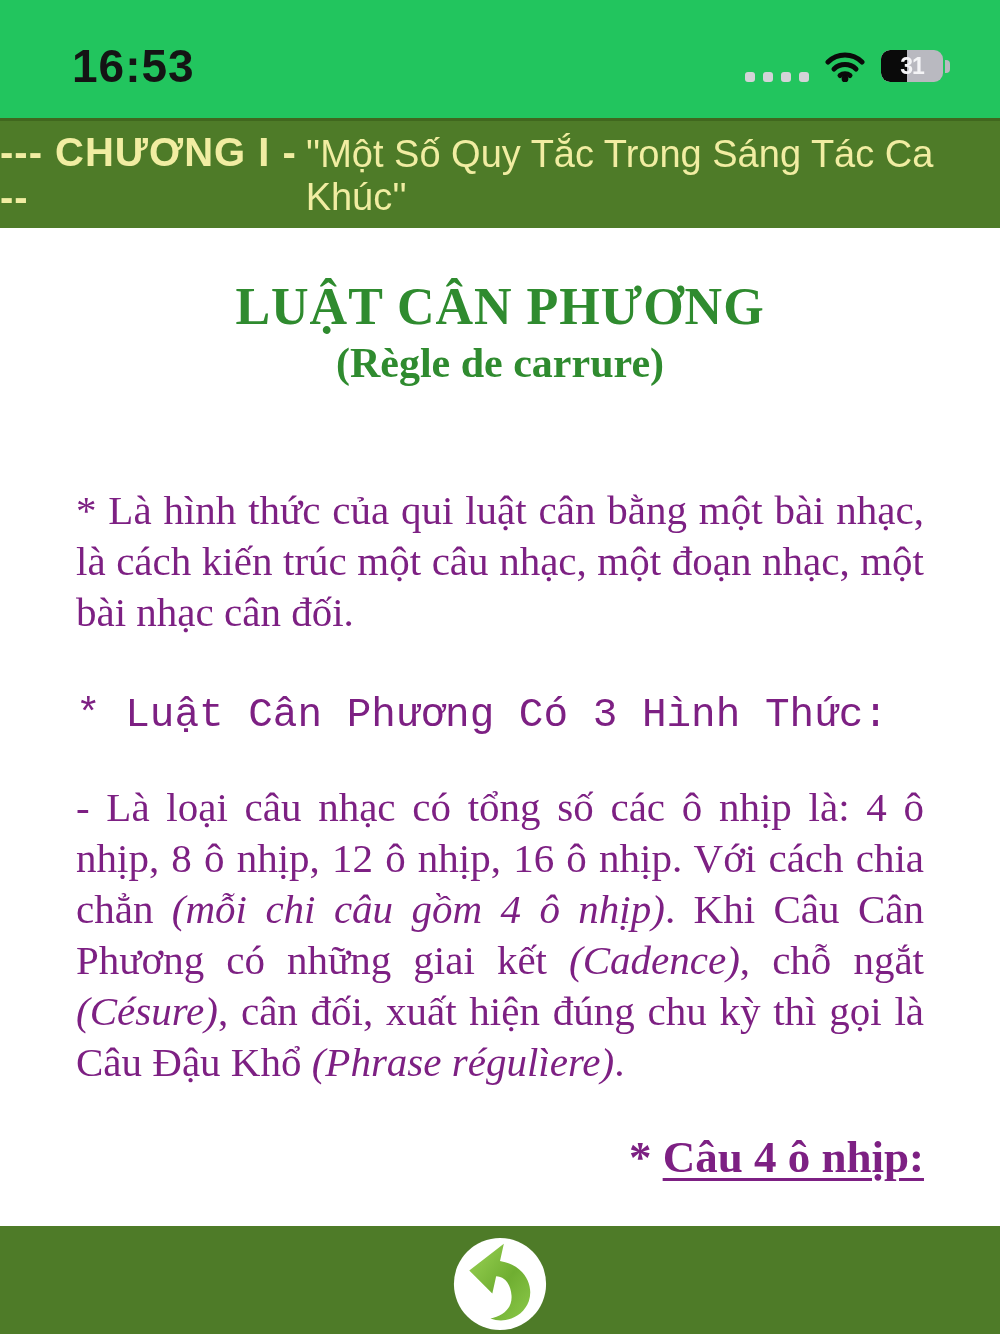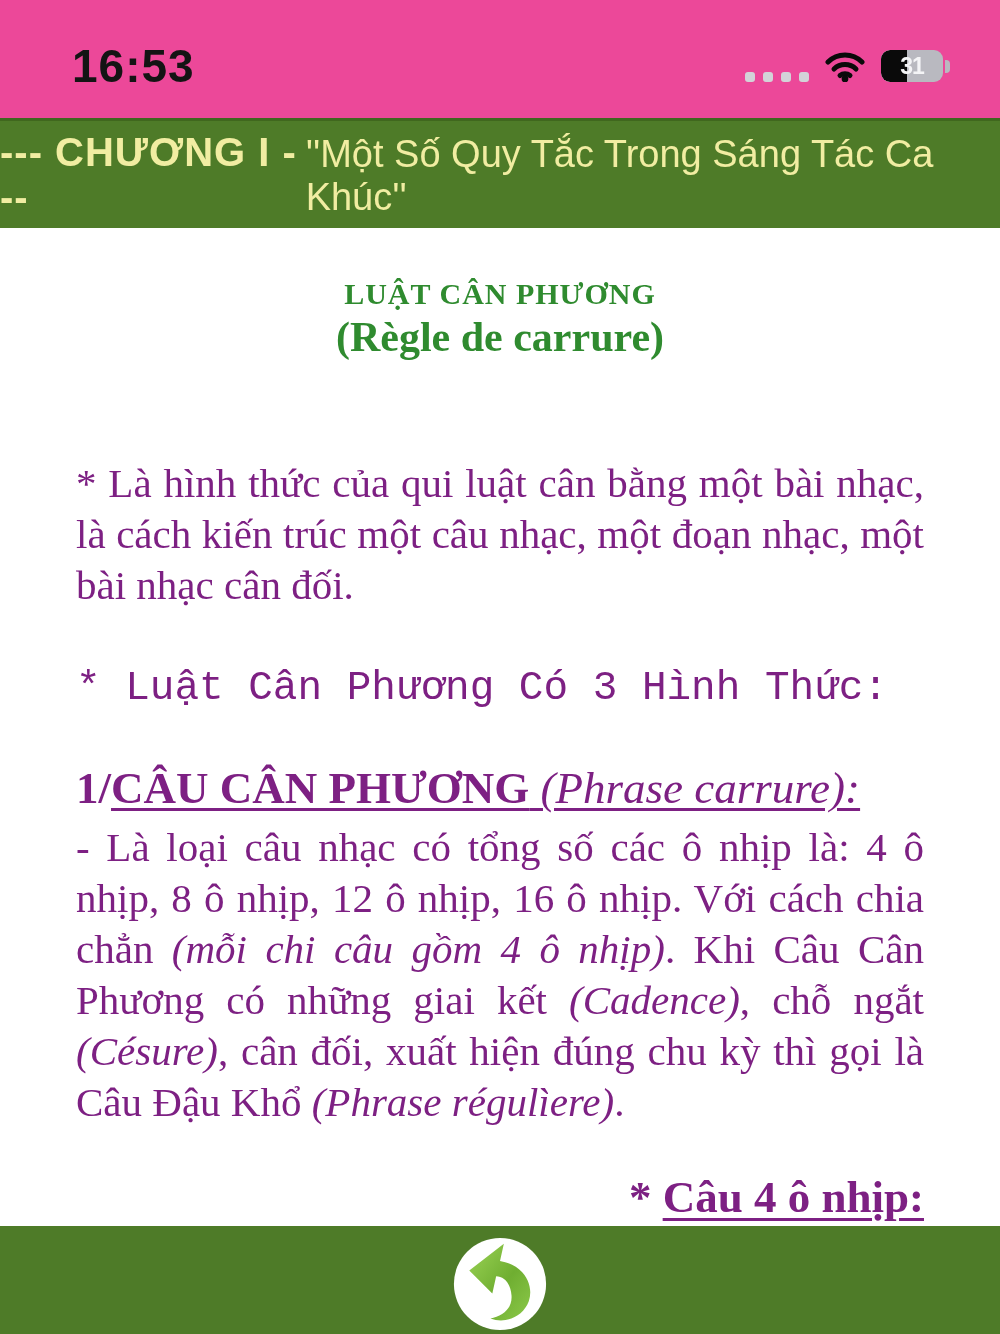--- a/index.html
+++ b/index.html
@@ -1,20 +1,20 @@
 <!DOCTYPE html>
 <html><head>
 <meta charset="utf-8">
 <style>
   html,body{margin:0;padding:0;background:#fff;}
   .page{position:relative;width:1000px;height:1334px;background:#ffffff;overflow:hidden;
         font-family:"Liberation Serif","DejaVu Serif",serif;}
 
   
-  .status-bar{height:118px;background:#ec4899;box-sizing:border-box;
+  .status-bar{height:118px;background:#22c55e;box-sizing:border-box;
               display:flex;align-items:center;justify-content:space-between;
               padding:14px 50px 0 72px;
               font-family:"Liberation Sans","DejaVu Sans",sans-serif;}
   .time{font-size:46px;font-weight:700;color:#141414;letter-spacing:1px;}
   .status-right{display:flex;align-items:flex-end;gap:16px;}
   .cell-dots{display:flex;gap:8px;align-items:center;}
   .cell-dots .dot{width:10px;height:10px;border-radius:3px;background:#d3d3d8;}
   .wifi svg{display:block;}
   .battery{position:relative;width:62px;height:32px;border-radius:9px;background:#b9b9c0;overflow:hidden;}
   .battery .fill{position:absolute;left:0;top:0;bottom:0;width:26px;background:#0a0a0a;border-radius:9px 0 0 9px;}
@@ -26,21 +26,21 @@
   
   .header-band{height:110px;background:#4e7b28;border-top:3px solid #40671e;box-sizing:border-box;
                display:flex;flex-direction:row;align-items:center;justify-content:center;
                font-family:"Liberation Sans","DejaVu Sans",sans-serif;color:#f1eda2;}
   .band-line1{font-size:40px;font-weight:700;letter-spacing:1px;}
   .band-line2{font-size:38px;font-weight:400;margin-top:3px;}
 
   
   .doc{padding:0 76px;color:#7d2083;}
   .doc-title{text-align:center;color:#2f8b2f;font-weight:700;margin-top:48px;line-height:1.2;}
-  .doc-title-main{font-size:30px;letter-spacing:1px;}
+  .doc-title-main{font-size:52px;letter-spacing:1px;}
   .doc-title-sub{font-size:42px;}
 
   .para{font-size:41px;line-height:51px;text-align:justify;}
   .p1{margin-top:96px;}
   .p2{margin-top:52px;text-align:left;font-family:Liberation Mono, monospace;}
   .h1{margin-top:46px;font-size:45px;font-weight:700;line-height:56px;text-align:left;}
   .h1 .u{text-decoration:underline;text-decoration-thickness:3px;text-underline-offset:5px;}
   .h1 .annex{font-style:italic;font-weight:400;}
   .p3{margin-top:6px;}
   .it{font-style:italic;}
@@ -94,23 +94,20 @@
 
     <div class="doc-title">
       <div class="doc-title-main">LUẬT CÂN PHƯƠNG</div>
       <div class="doc-title-sub">(Règle de carrure)</div>
     </div>
 
     <p class="para p1">* Là hình thức của qui luật cân bằng một bài nhạc, là cách kiến trúc một câu nhạc, một đoạn nhạc, một bài nhạc cân đối.</p>
 
     <p class="para p2">* Luật Cân Phương Có 3 Hình Thức:</p>
 
-    <div class="h1">
-      <span>1/</span><span class="u">CÂU CÂN PHƯƠNG</span><span class="u annex"> (Phrase carrure):</span>
-    </div>
 
     <p class="para p3">
       <span>- Là loại câu nhạc có tổng số các ô nhịp là: 4 ô nhịp, 8 ô nhịp, 12 ô nhịp, 16 ô nhịp. Với cách chia chẳn </span><span class="it">(mỗi chi câu gồm 4 ô nhịp)</span><span>. Khi Câu Cân Phương có những giai kết </span><span class="it">(Cadence)</span><span>, chỗ ngắt </span><span class="it">(Césure)</span><span>, cân đối, xuất hiện đúng chu kỳ thì gọi là Câu Đậu Khổ </span><span class="it">(Phrase régulìere)</span><span>.</span>
     </p>
 
     <div class="h2">
       <span>* </span><span class="u">Câu 4 ô nhịp:</span>
     </div>
 
   </div>

